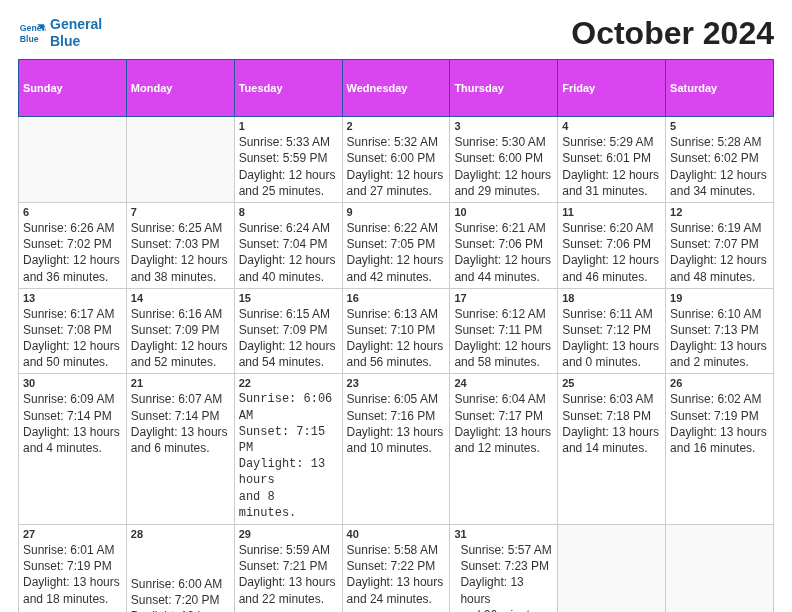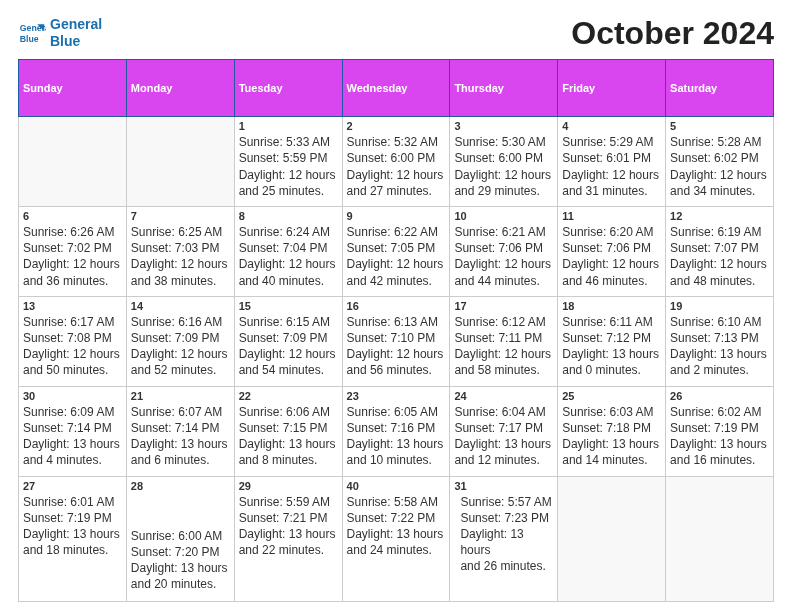--- a/index.html
+++ b/index.html
@@ -279,21 +279,21 @@
           </td>
           <td>
             <span class="day-num">21</span>
             <div class="cell-text" style="white-space: pre-line;">Sunrise: 6:07 AM
 Sunset: 7:14 PM
 Daylight: 13 hours
 and 6 minutes.</div>
           </td>
           <td>
             <span class="day-num">22</span>
-            <div class="cell-text" style="white-space: pre-line;">Sunrise: 6:06 AM
+            <div class="cell-text" style="white-space: pre-line; font-family: Liberation Mono, monospace;">Sunrise: 6:06 AM
 Sunset: 7:15 PM
 Daylight: 13 hours
 and 8 minutes.</div>
           </td>
           <td>
             <span class="day-num">23</span>
             <div class="cell-text" style="white-space: pre-line;">Sunrise: 6:05 AM
 Sunset: 7:16 PM
 Daylight: 13 hours
 and 10 minutes.</div>

